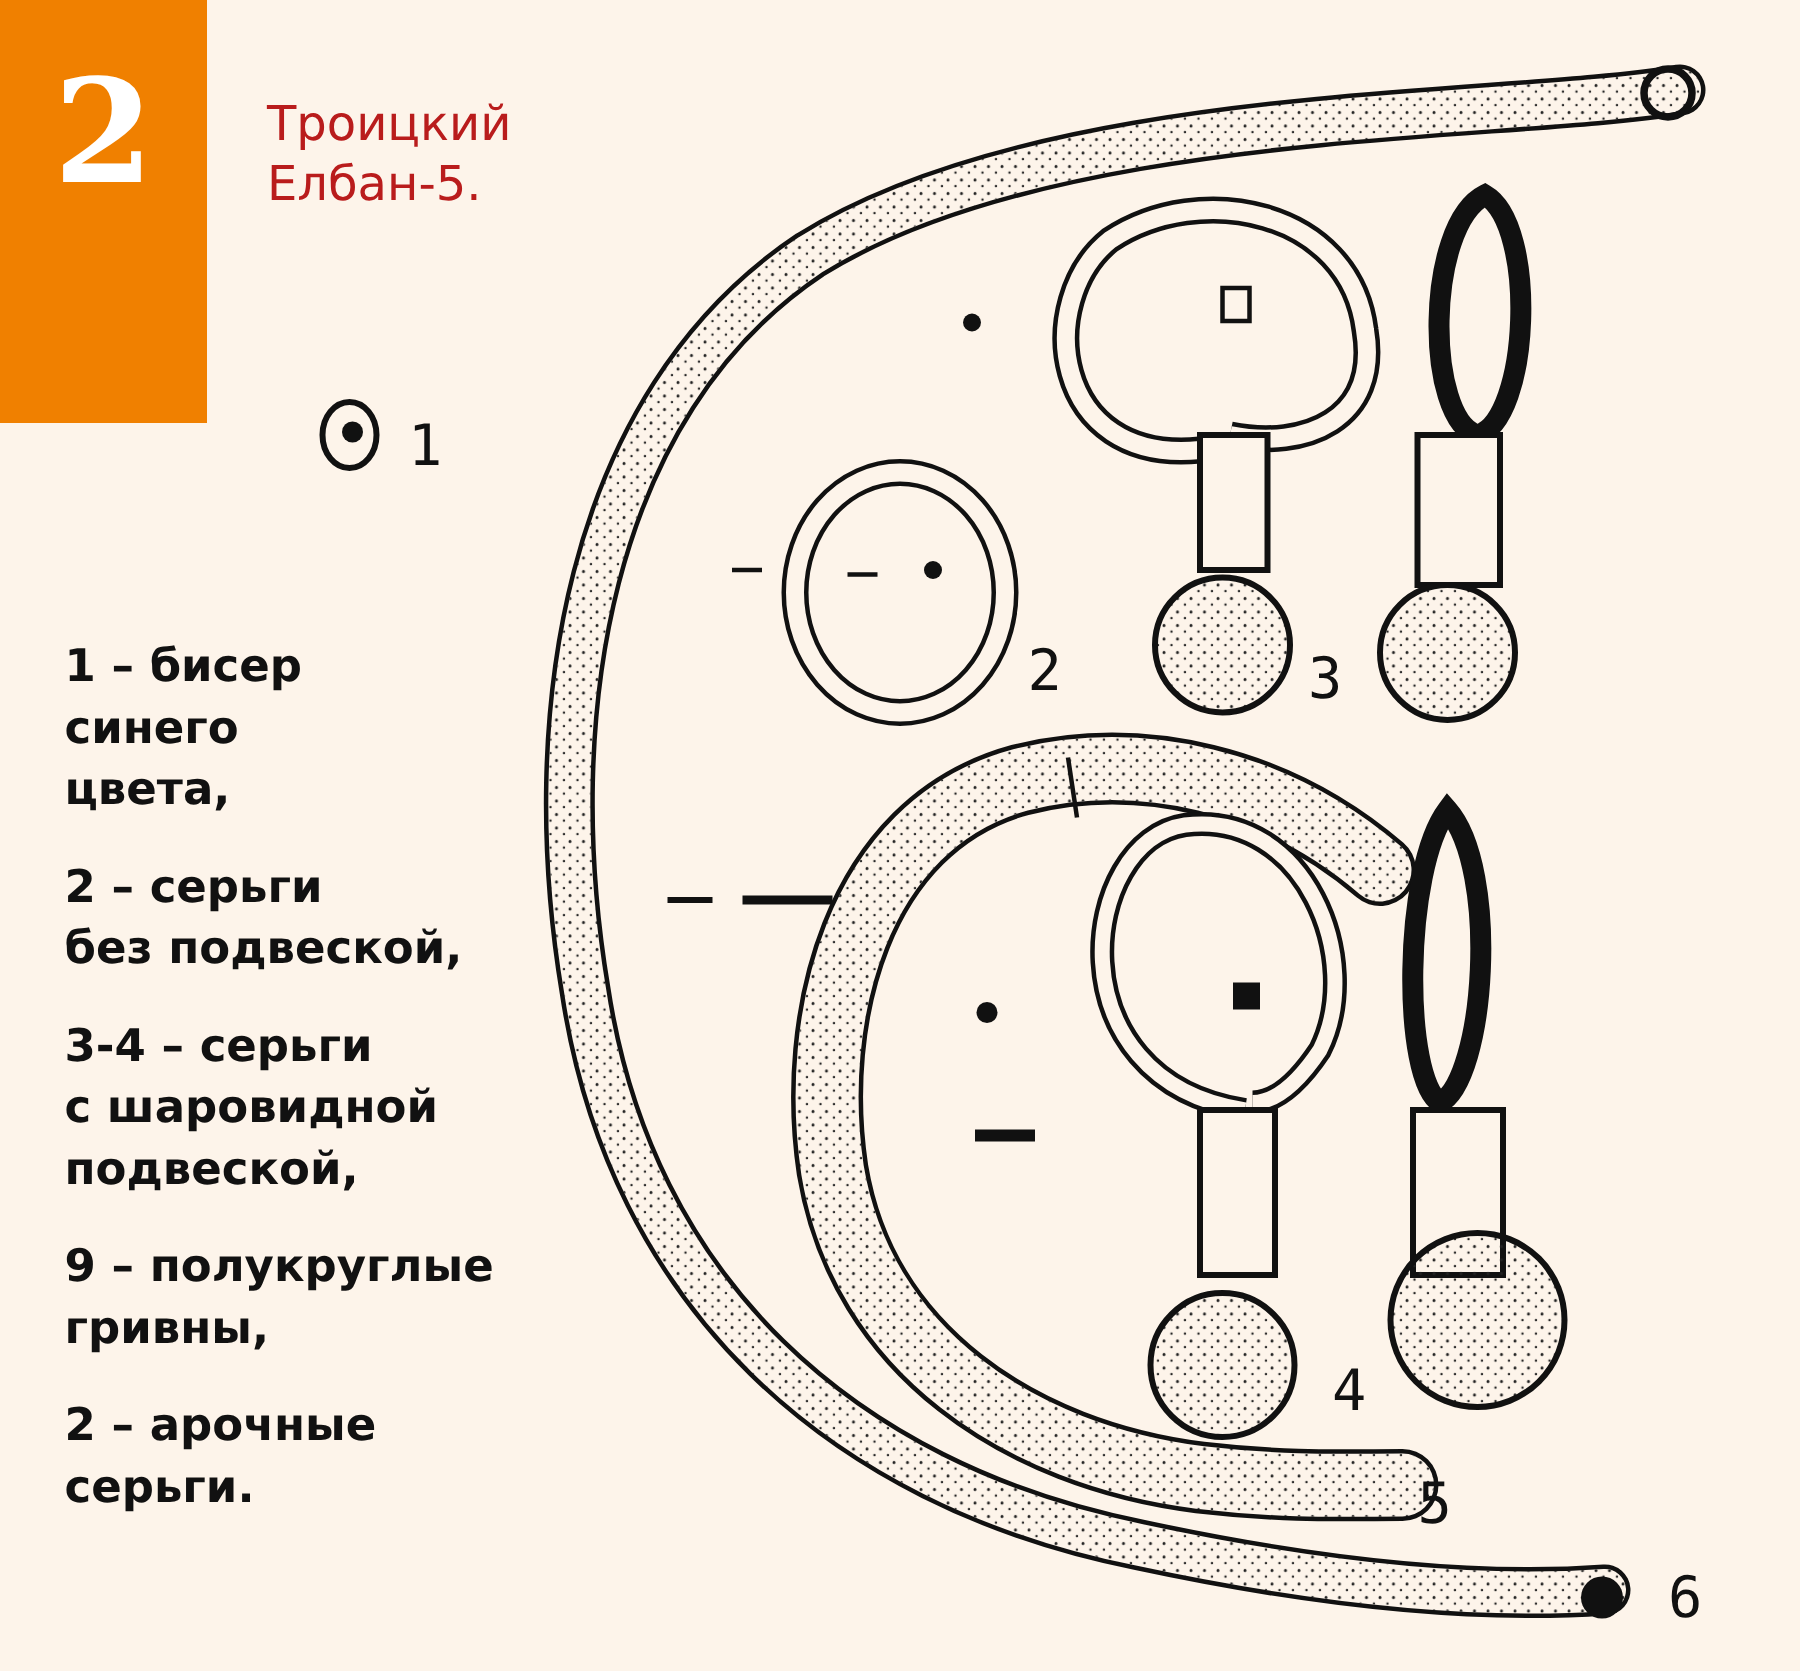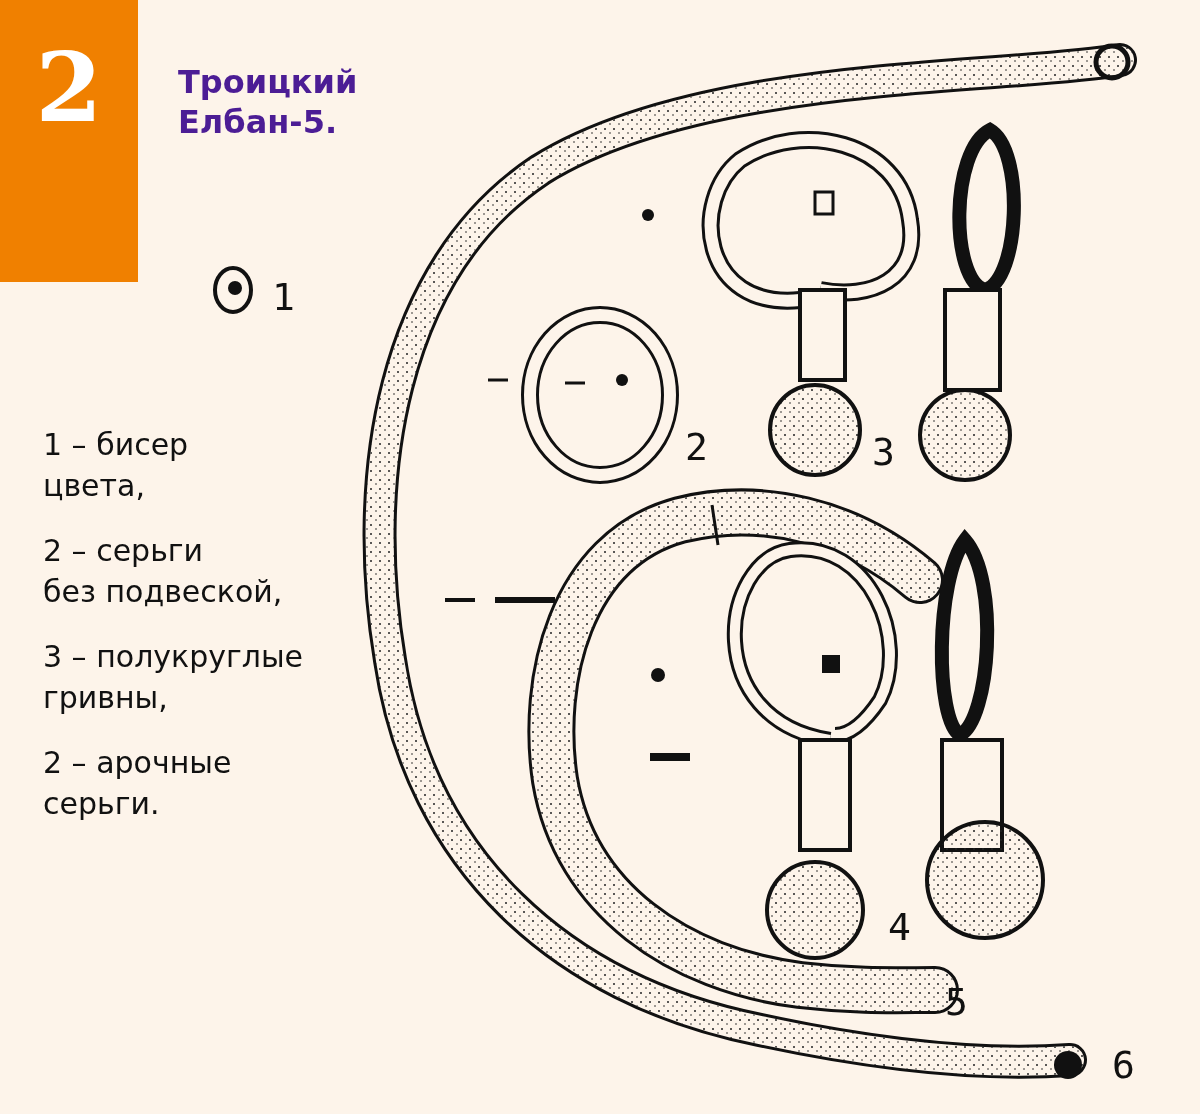--- a/index.html
+++ b/index.html
@@ -1,47 +1,53 @@
 <!DOCTYPE html>
 <html><head>
 <meta charset="utf-8">
 <style>
   html, body { margin:0; padding:0; }
   body { width:1200px; height:1114px; background:#fdf4ea; position:relative; overflow:hidden; font-family:"DejaVu Sans", sans-serif; }
   .badge { position:absolute; left:0; top:0; width:138px; height:282px; background:#f08000; }
   .badge-num { position:absolute; left:0; top:40px; width:138px; text-align:center; color:#fff; font-family:"DejaVu Serif", serif; font-weight:bold; font-size:96px; line-height:1; }
-  .title { position:absolute; left:178px; top:62px; font-size:32px; font-weight:bold; line-height:40px; color:#4c1d95; }
+  .title { position:absolute; left:178px; top:62px; font-size:32px; font-weight:normal; line-height:40px; color:#b91c1c; }
   .legend { position:absolute; left:43px; top:424px; width:340px; }
-  .legend-item { font-size:30px; font-weight:normal; line-height:41px; color:#111; margin-bottom:24px; }
+  .legend-item { font-size:30px; font-weight:bold; line-height:41px; color:#111; margin-bottom:24px; }
   svg.fig { position:absolute; left:0; top:0; }
   .lbl { font-family:"DejaVu Sans Mono", monospace; font-size:38px; fill:#111; }
 </style>
 </head>
 <body>
 
 <div class="badge">
   <div class="badge-num">2</div>
 </div>
 
 <div class="title">
   <div>Троицкий</div>
   <div>Елбан-5.</div>
 </div>
 
 <div class="legend">
   <div class="legend-item">
     <div>1 – бисер</div>
+    <div>синего</div>
     <div>цвета,</div>
   </div>
   <div class="legend-item">
     <div>2 – серьги</div>
     <div>без подвеской,</div>
   </div>
   <div class="legend-item">
-    <div>3 – полукруглые</div>
+    <div>3-4 – серьги</div>
+    <div>с шаровидной</div>
+    <div>подвеской,</div>
+  </div>
+  <div class="legend-item">
+    <div>9 – полукруглые</div>
     <div>гривны,</div>
   </div>
   <div class="legend-item">
     <div>2 – арочные</div>
     <div>серьги.</div>
   </div>
 </div>
 
 <svg class="fig" width="1200" height="1114">
   <defs>

